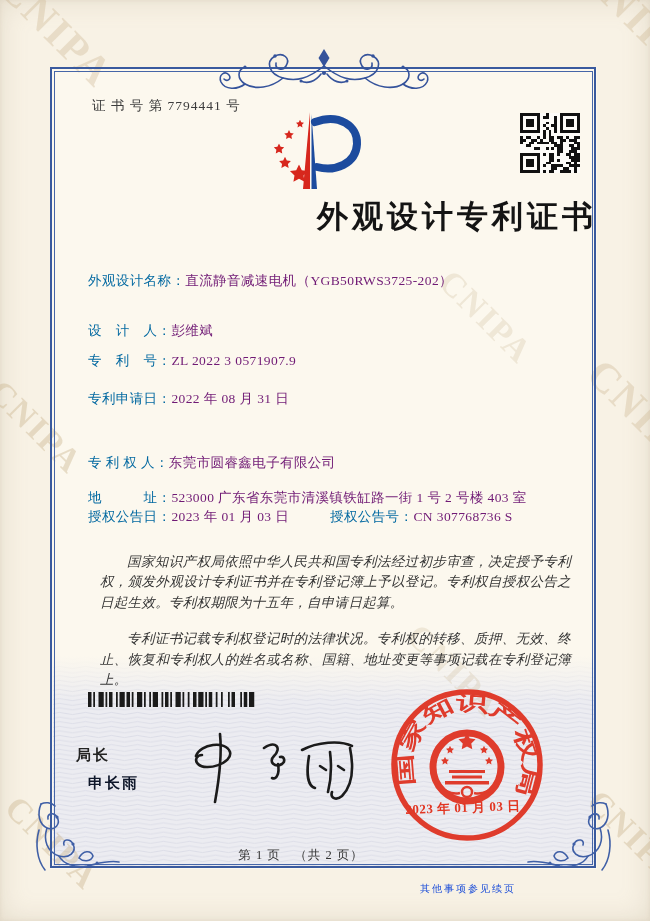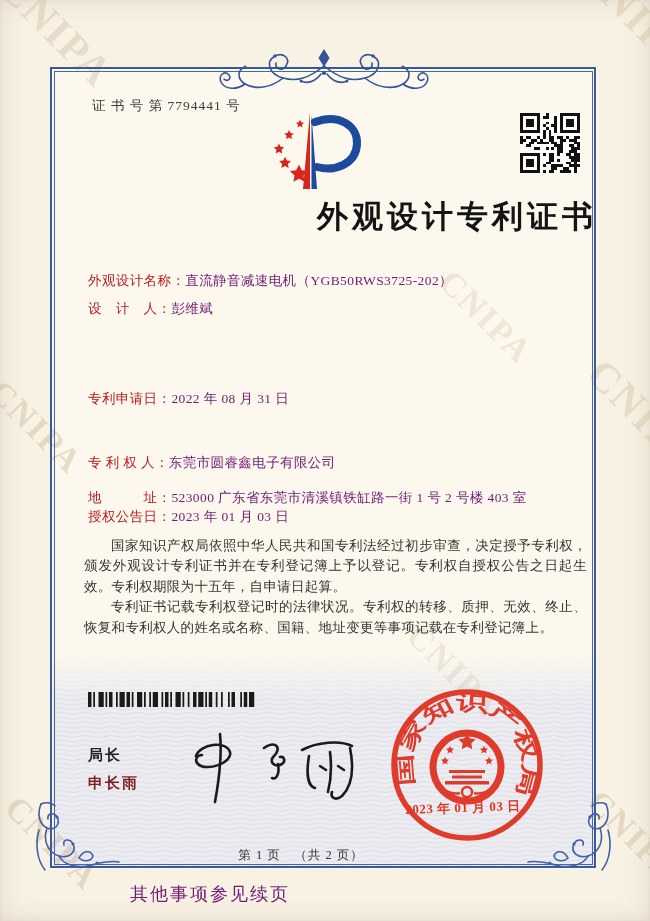--- a/index.html
+++ b/index.html
@@ -23,47 +23,47 @@
   }
   .wm-lg{font-size:42px;color:rgba(202,180,142,.34);}
   .wm-faint{color:rgba(202,182,148,.26);}
   
   .cert-no{left:92px;top:97px;font-size:13.5px;color:#3c3c3c;letter-spacing:1px;}
   .title{left:50px;top:196px;width:547px;text-align:right;
     font-family:"Liberation Sans","DejaVu Sans",sans-serif;font-weight:bold;
     font-size:31px;letter-spacing:4px;color:#141414;}
   
   .field{left:88px;width:500px;font-size:13.5px;color:#2d2d2d;letter-spacing:.4px;line-height:17px;}
-  .flabel{color:#b91c1c;}
+  .flabel{color:#0369a1;}
   .fvalue{color:#701a75;}
   .grant-pub{position:absolute;left:242px;top:0;}
   
   .body-text{left:84px;top:536px;width:503px;font-size:13.5px;line-height:20.4px;
     color:#343434;text-align:justify;letter-spacing:.3px;}
-  .body-text p{margin:0;text-indent:2em;}
+  .body-text p{margin:16px;text-indent:2em;font-style:italic;}
   
   .wave-zone{left:53px;top:656px;width:541px;height:211px;}
   .wave-fade{left:53px;top:656px;width:541px;height:46px;
     background:linear-gradient(#fcf8ee,rgba(252,248,238,0));}
   
   .barcode{left:88px;top:692px;width:168px;height:15px;}
   
-  .post{left:88px;top:746px;font-family:"Liberation Sans","DejaVu Sans",sans-serif;
+  .post{left:76px;top:746px;font-family:"Liberation Sans","DejaVu Sans",sans-serif;
     font-size:15px;font-weight:bold;color:#242424;letter-spacing:2px;}
   .name{left:88px;top:774px;font-family:Liberation Mono, monospace;
-    font-size:15px;font-weight:bold;color:#7f1d1d;letter-spacing:2px;}
+    font-size:15px;font-weight:bold;color:#0f172a;letter-spacing:2px;}
   .signature{left:182px;top:726px;width:180px;height:82px;}
   
   .seal{left:372px;top:670px;width:190px;height:190px;opacity:.93;}
   .seal-date{left:394px;top:799px;width:138px;text-align:center;
     font-size:13px;font-weight:bold;color:#e23522;letter-spacing:.5px;
     transform:rotate(-2deg);}
   
   .page-info{left:50px;top:847px;width:486px;text-align:center;font-size:12.5px;color:#333;letter-spacing:1px;padding-left:8px;}
-  .cont-note{left:130px;top:882px;width:386px;text-align:left;font-size:18px;color:#701a75;letter-spacing:2px;}
+  .cont-note{left:130px;top:882px;width:386px;text-align:right;font-size:10px;color:#1d4ed8;letter-spacing:2px;}
   .ornament{pointer-events:none;}
   svg{display:block;}
 </style>
 </head>
 <body>
 
 <div class="page">
 
   <div class="abs inner-bg"></div>
 
@@ -379,34 +379,40 @@
       <rect x="16" y="20" width="1" height="1" fill="#111"></rect>
       <rect x="17" y="20" width="1" height="1" fill="#111"></rect>
       <rect x="19" y="20" width="1" height="1" fill="#111"></rect>
     </svg>
 
   <div class="abs title">外观设计专利证书</div>
 
   <div class="abs field" style="top:272px">
     <span class="flabel">外观设计名称：</span><span class="fvalue">直流静音减速电机（YGB50RWS3725-202）</span>
   </div>
-  <div class="abs field" style="top:300px">
+  <div class="abs field" style="top:322px">
     <span class="flabel">设　计　人：</span><span class="fvalue">彭维斌</span>
+  </div>
+  <div class="abs field" style="top:352px">
+    <span class="flabel">专　利　号：</span><span class="fvalue">ZL 2022 3 0571907.9</span>
   </div>
   <div class="abs field" style="top:390px">
     <span class="flabel">专利申请日：</span><span class="fvalue">2022 年 08 月 31 日</span>
   </div>
   <div class="abs field" style="top:454px">
     <span class="flabel">专 利 权 人：</span><span class="fvalue">东莞市圆睿鑫电子有限公司</span>
   </div>
   <div class="abs field" style="top:489px">
     <span class="flabel">地　　　址：</span><span class="fvalue">523000 广东省东莞市清溪镇铁缸路一街 1 号 2 号楼 403 室</span>
   </div>
   <div class="abs field" style="top:508px">
     <span class="flabel">授权公告日：</span><span class="fvalue">2023 年 01 月 03 日</span>
+    <span class="grant-pub">
+      <span class="flabel">授权公告号：</span><span class="fvalue">CN 307768736 S</span>
+    </span>
   </div>
 
   <div class="abs body-text">
     <p>国家知识产权局依照中华人民共和国专利法经过初步审查，决定授予专利权，颁发外观设计专利证书并在专利登记簿上予以登记。专利权自授权公告之日起生效。专利权期限为十五年，自申请日起算。</p>
     <p>专利证书记载专利权登记时的法律状况。专利权的转移、质押、无效、终止、恢复和专利权人的姓名或名称、国籍、地址变更等事项记载在专利登记簿上。</p>
   </div>
 
   <svg class="abs barcode" id="barcode" viewBox="0 0 168 15" preserveAspectRatio="none">
       <rect x="0.00" y="0" width="3.50" height="15" fill="#1a1a1a"></rect>
       <rect x="5.25" y="0" width="1.75" height="15" fill="#1a1a1a"></rect>

